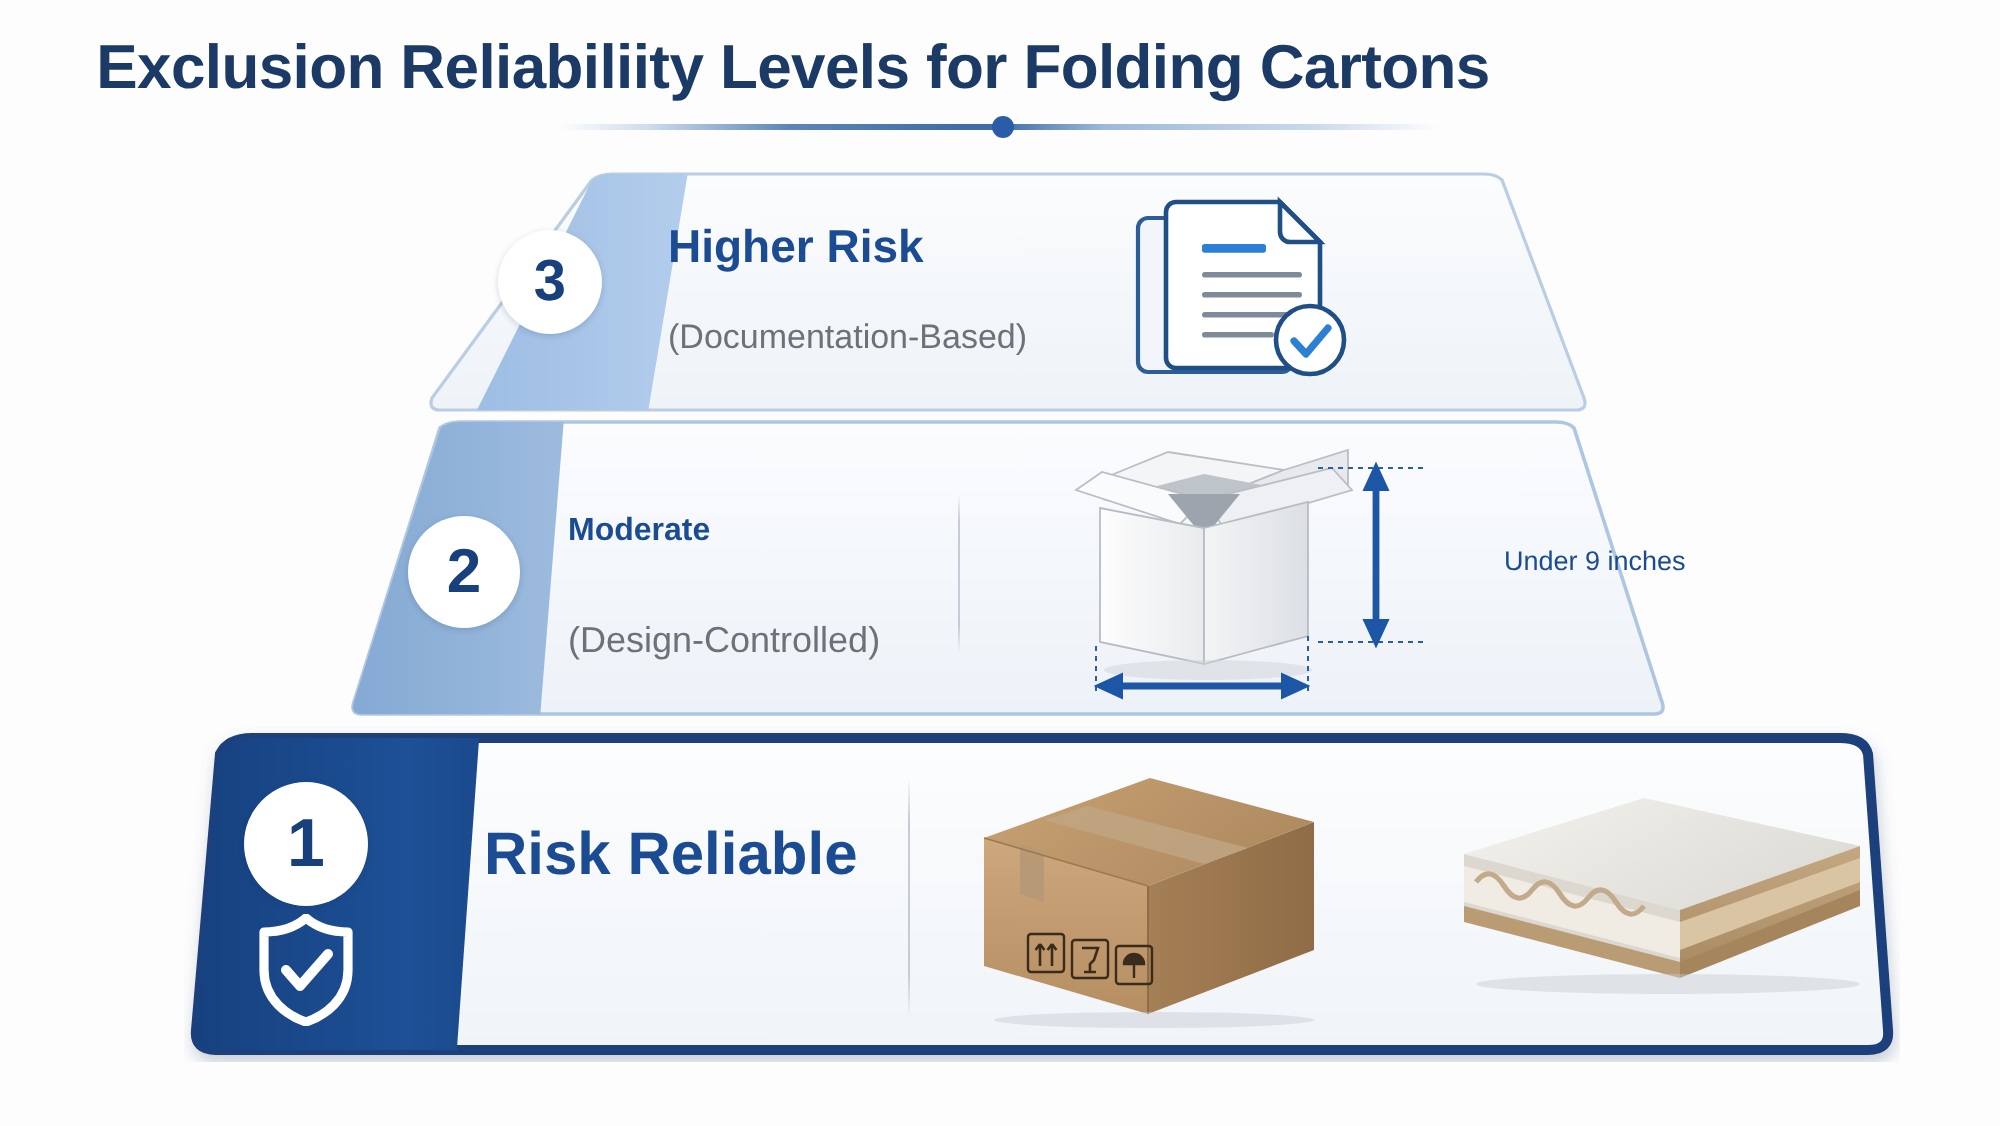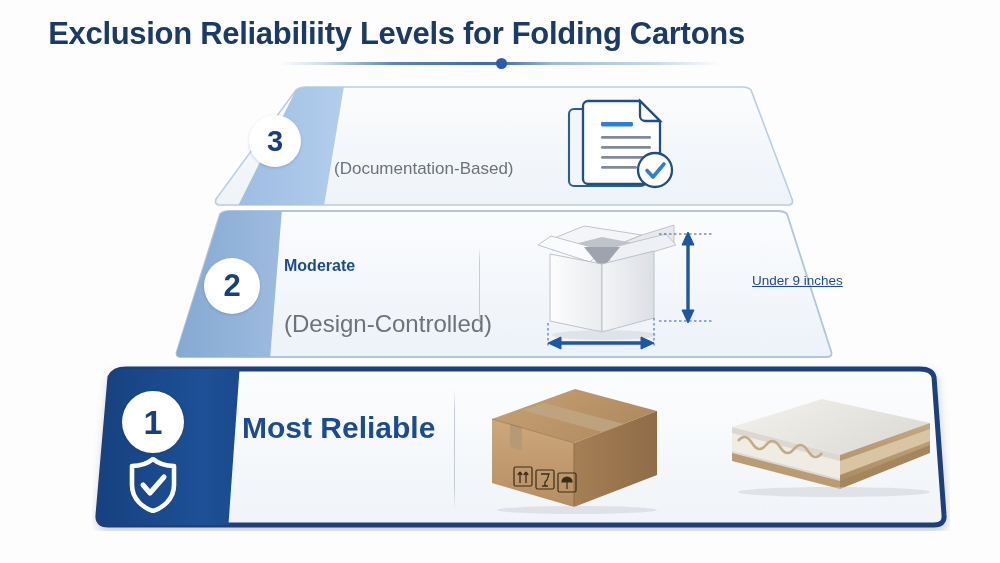--- a/index.html
+++ b/index.html
@@ -40,21 +40,21 @@
 
   
   #tier3{left:214px;top:86px;width:580px;height:120px;}
   #tier3 .tier-title{left:120px;top:24px;font-size:23px;}
   #tier3 .tier-sub{left:120px;top:54px;font-size:17px;}
   #tier3 .num-circle{left:35px;top:29px;width:52px;height:52px;font-size:29px;}
 
   
   #tier2{left:174px;top:209px;width:660px;height:150px;}
   #tier2 .tier-title{left:110px;top:48px;font-size:16px;}
-  #tier2 .tier-sub{left:110px;top:82px;font-size:24px;}
+  #tier2 .tier-sub{left:110px;top:82px;font-size:18px;}
   #tier2 .num-circle{left:30px;top:49px;width:56px;height:56px;font-size:31px;}
   #tier2 .divider{left:305px;top:38px;height:80px;}
 
   
   #tier1{left:92px;top:363px;width:858px;height:168px;}
   #tier1 .tier-title{left:150px;top:48px;font-size:30px;color:#1b4c93;}
   #tier1 .tier-sub{left:150px;top:88px;font-size:22px;}
   #tier1 .num-circle{left:30px;top:28px;width:62px;height:62px;font-size:34px;color:#17407c;}
   #tier1 .divider{left:362px;top:26px;height:120px;}
 
@@ -88,20 +88,21 @@
             <stop offset="1" stop-color="#b3cdec"></stop>
         </linearGradient>
       </defs>
       <path d="M82,4 Q86,1 92,1 L528,1 Q534,1 537,4 L578,113 Q580,119 574,119 L6,119 Q0,119 2,113 Z" fill="url(#g3body)" stroke="#b9cde4" stroke-width="1.6"></path>
       <g clip-path="url(#clip3)">
         <path d="M84,0 L130,0 L110,120 L24,120 Z" fill="url(#g3band)"></path>
       </g>
     </svg>
     <div class="tier-content">
       <div class="num-circle">3</div>
+      <div class="tier-title">Higher Risk</div>
       <div class="tier-sub">(Documentation-Based)</div>
 
       <svg style="position:absolute;left:348px;top:9px;" width="130" height="100" viewBox="0 0 130 100">
         <path d="M12,14 h52 l20,20 v52 a5,5 0 0 1 -5,5 h-67 a5,5 0 0 1 -5,-5 v-67 a5,5 0 0 1 5,-5 z" fill="#f2f6fb" stroke="#2c5d96" stroke-width="2.1"></path>
         <path d="M26,6 h52 l20,20 v58 a5,5 0 0 1 -5,5 h-67 a5,5 0 0 1 -5,-5 v-73 a5,5 0 0 1 5,-5 z" fill="#ffffff" stroke="#1f4f86" stroke-width="2.3"></path>
         <path d="M78,6 v15 a5,5 0 0 0 5,5 h15 z" fill="#ffffff" stroke="#1f4f86" stroke-width="2.3"></path>
         <rect x="39" y="27" width="32" height="4.4" rx="1.4" fill="#2b7fd4"></rect>
         <rect x="39" y="41" width="50" height="2.8" rx="1.4" fill="#7f8b99"></rect>
         <rect x="39" y="51" width="50" height="2.8" rx="1.4" fill="#7f8b99"></rect>
         <rect x="39" y="61" width="50" height="2.8" rx="1.4" fill="#7f8b99"></rect>
@@ -177,21 +178,21 @@
           <polygon points="164,15 158,28 170,28"></polygon>
           <polygon points="164,106 158,93 170,93"></polygon>
         </g>
 
         <g stroke="#1d56a4" fill="#1d56a4">
           <line x1="34" y1="126" x2="120" y2="126" stroke-width="3.4"></line>
           <polygon points="24,126 37,120 37,132"></polygon>
           <polygon points="130,126 117,120 117,132"></polygon>
         </g>
       </svg>
-      <div class="meas-label" style="left:578px;top:64px;text-decoration:underline;">Under 9 inches</div>
+      <div class="meas-label" style="left:578px;top:64px;">Under 9 inches</div>
     </div>
   </div>
 
   <div class="tier" id="tier1">
     <svg class="tier-shape" width="858" height="168" viewBox="0 0 858 168">
       <defs>
         <clipPath id="clip1">
           <path d="M18,14 Q22,6 34,6 L828,6 Q840,6 842,14 L852,152 Q853,162 842,162 L16,162 Q5,162 6,152 Z"></path>
         </clipPath>
         <linearGradient id="g1body" x1="0" y1="0" x2="0" y2="1">
@@ -212,21 +213,21 @@
         <path d="M16,0 L148,0 L136,168 L0,168 Z" fill="url(#g1band)"></path>
       </g>
     </svg>
     <div class="tier-content">
       <div class="num-circle">1</div>
 
       <svg style="position:absolute;left:36px;top:94px;" width="50" height="56" viewBox="0 0 50 56">
         <path d="M25,2 C18,8 9,9 4,9 L4,28 C4,43 16,51 25,54 C34,51 46,43 46,28 L46,9 C41,9 32,8 25,2 Z" fill="none" stroke="#ffffff" stroke-width="4.6" stroke-linejoin="round"></path>
         <path d="M15,28 l7,8 l14,-16" fill="none" stroke="#ffffff" stroke-width="5" stroke-linecap="round" stroke-linejoin="round"></path>
       </svg>
-      <div class="tier-title">Most Reliable</div>
+      <div class="tier-title">Risk Reliable</div>
       <div class="divider"></div>
 
       <svg style="position:absolute;left:390px;top:18px;" width="210" height="135" viewBox="0 0 210 135">
         <defs>
           <linearGradient id="kTop" x1="0" y1="0" x2="1" y2="0.4">
             <stop offset="0" stop-color="#c8a274"></stop>
               <stop offset="1" stop-color="#b08b60"></stop>
           </linearGradient>
           <linearGradient id="kFront" x1="0" y1="0" x2="0" y2="1">
             <stop offset="0" stop-color="#cda87c"></stop>

